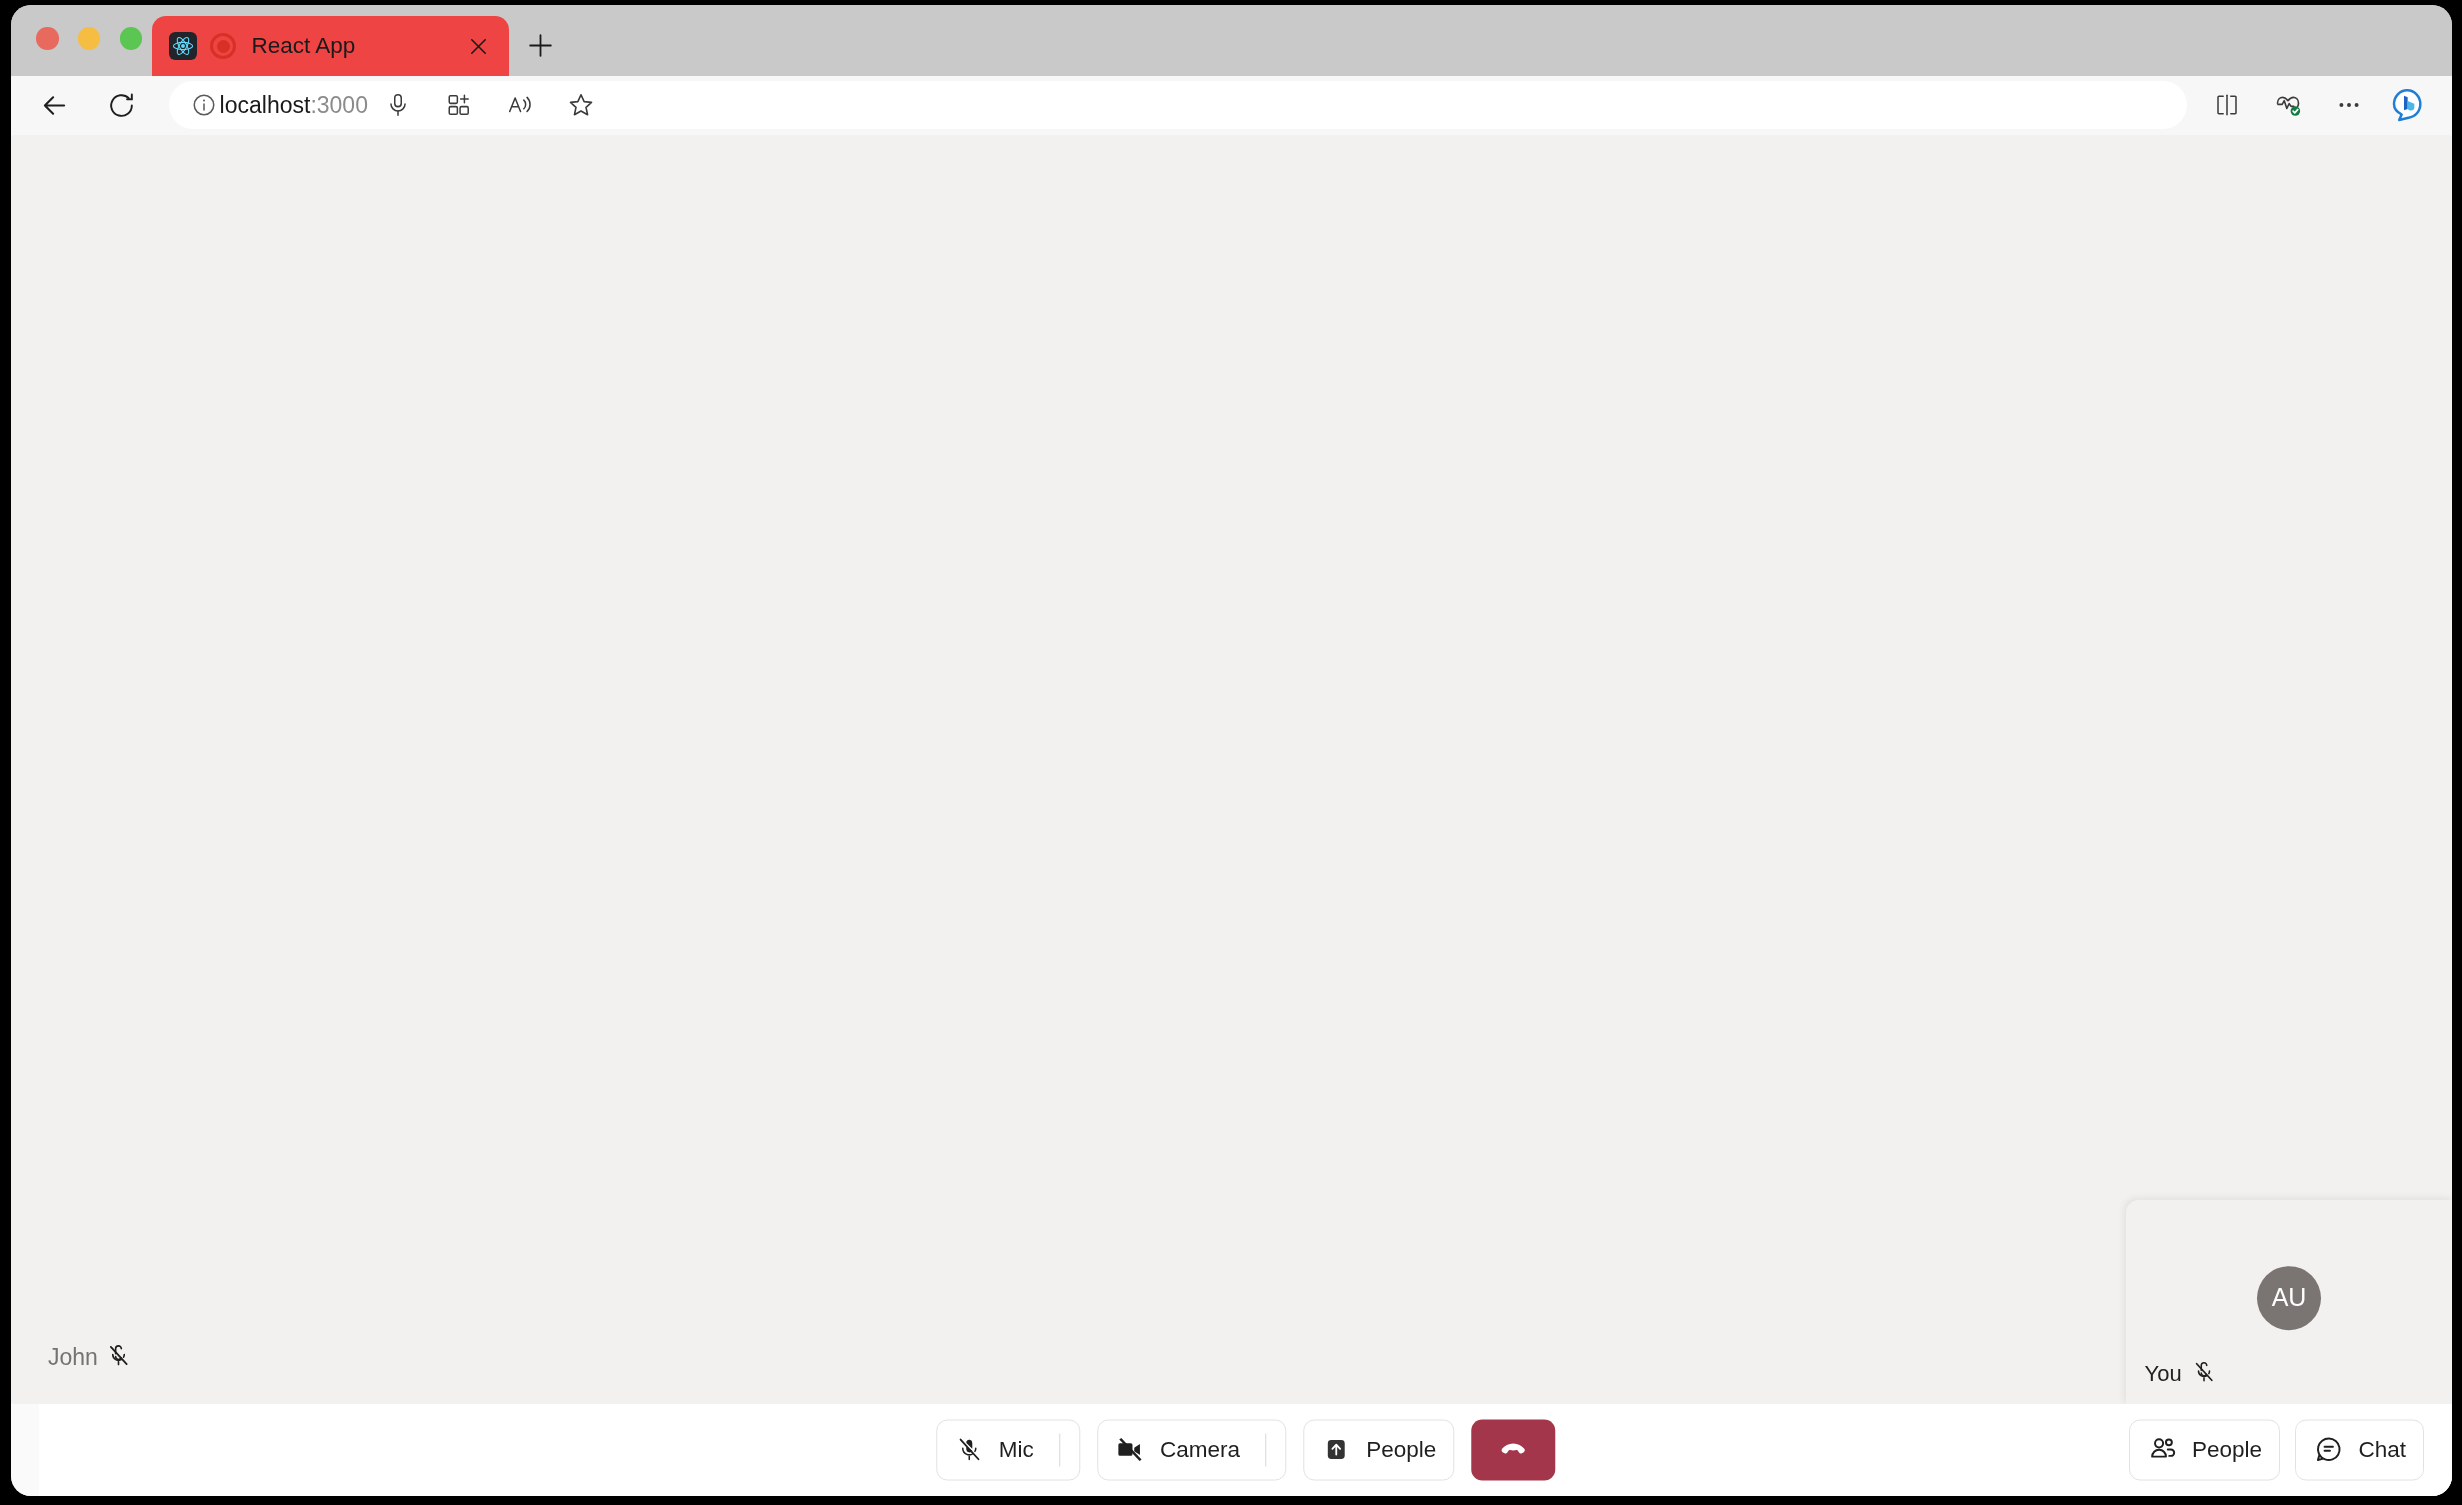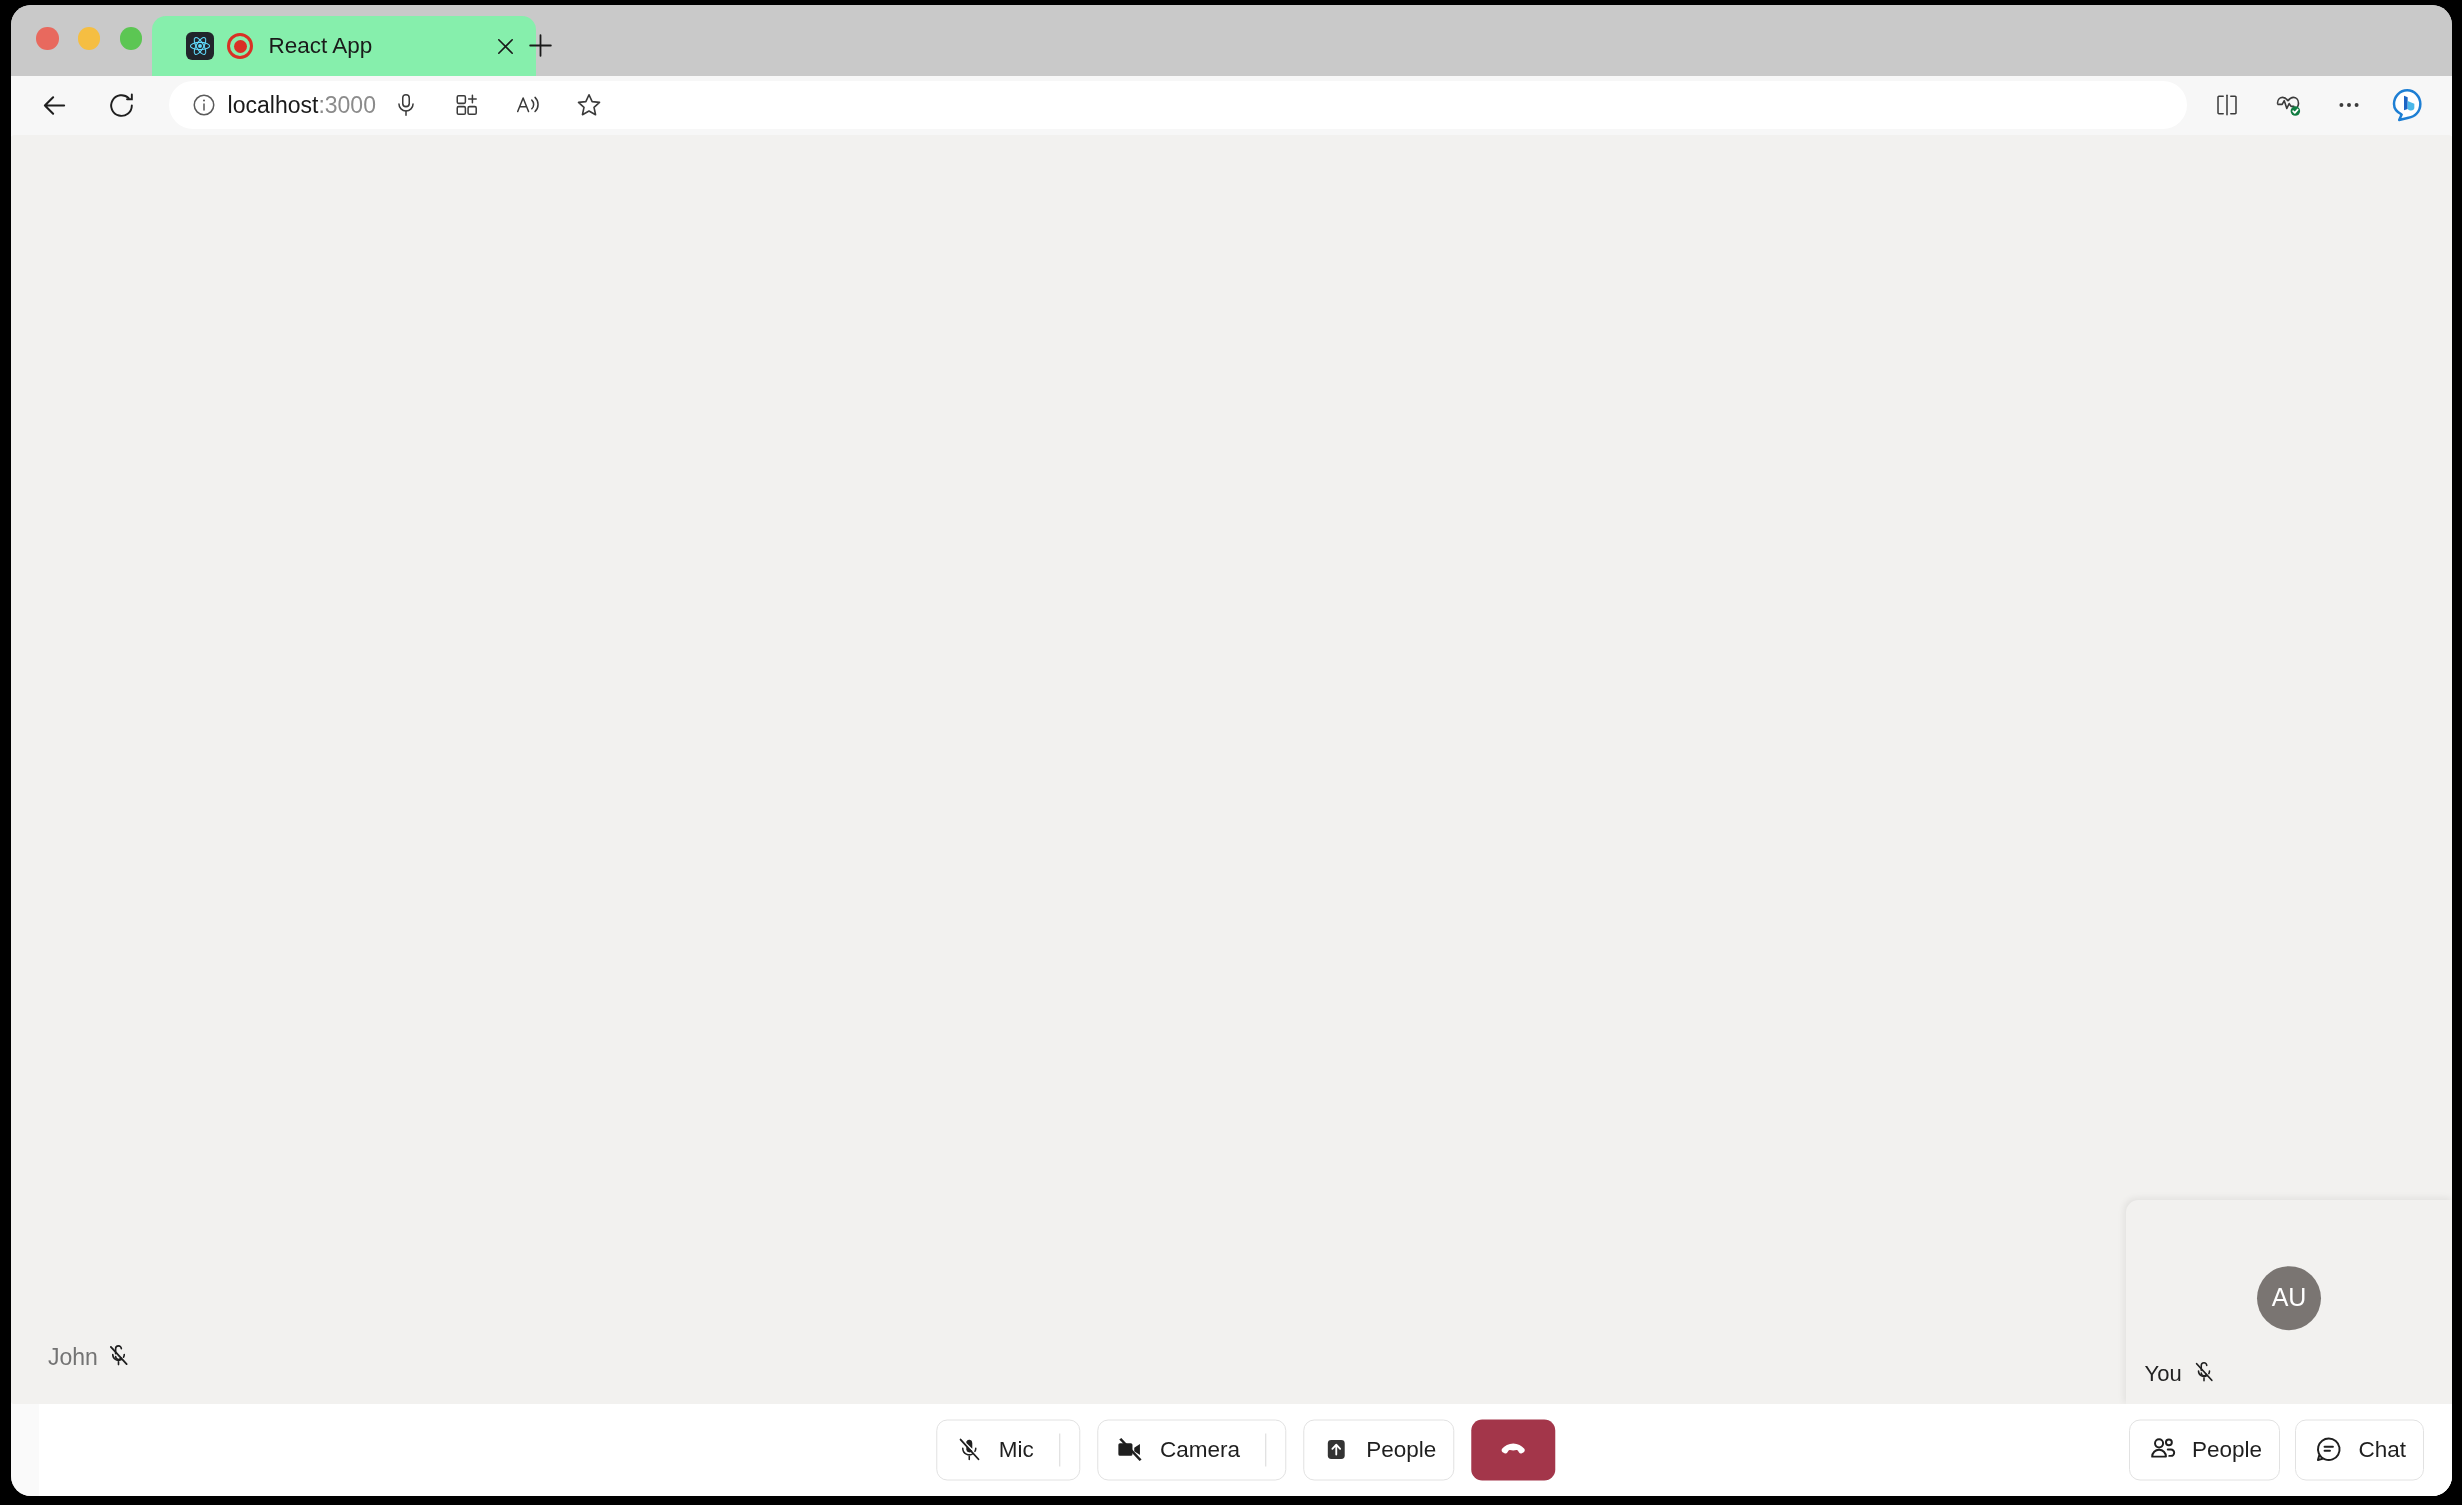--- a/index.html
+++ b/index.html
@@ -31,25 +31,25 @@
     position: absolute; left: 25px; top: 22.5px;
     display: flex; gap: 19.4px;
   }
   .light { width: 22.5px; height: 22.5px; border-radius: 50%; }
   .light.red    { background: #e8695e; }
   .light.yellow { background: #f5be42; }
   .light.green  { background: #5cc653; }
 
   #tab {
     position: absolute; left: 141px; top: 11px;
-    width: 384px; height: 61px;
-    background: #86efac;
+    width: 357px; height: 61px;
+    background: #ef4444;
     border-radius: 14px 14px 0 0;
     display: flex; align-items: center;
-    padding: 0 14px 0 34px;
+    padding: 0 14px 0 17px;
   }
   #react-fav {
     width: 28px; height: 28px; border-radius: 6.2px;
     background: #21252b;
     display: flex; align-items: center; justify-content: center;
     flex: none;
   }
   #rec-dot {
     width: 26px; height: 26px; border-radius: 50%;
     border: 3.1px solid #d93025;
@@ -91,21 +91,21 @@
     flex: 1;
     height: 48px;
     margin: 0 9.3px 0 22px;
     background: #fff;
     border-radius: 24px;
     display: flex; align-items: center;
     padding-left: 22px;
   }
   #info-icon { width: 26px; height: 26px; flex: none; }
   #url {
-    margin-left: 11px;
+    margin-left: 3px;
     font-size: 23px;
     color: #1a1a1a;
     white-space: nowrap;
   }
   #url .dim { color: #8b8b8b; }
 
   #omni-actions { display: flex; align-items: center; gap: 0; flex: none; padding-right: 14px; }
   .omnibtn {
     width: 61px; height: 48px;
     display: flex; align-items: center; justify-content: center;

